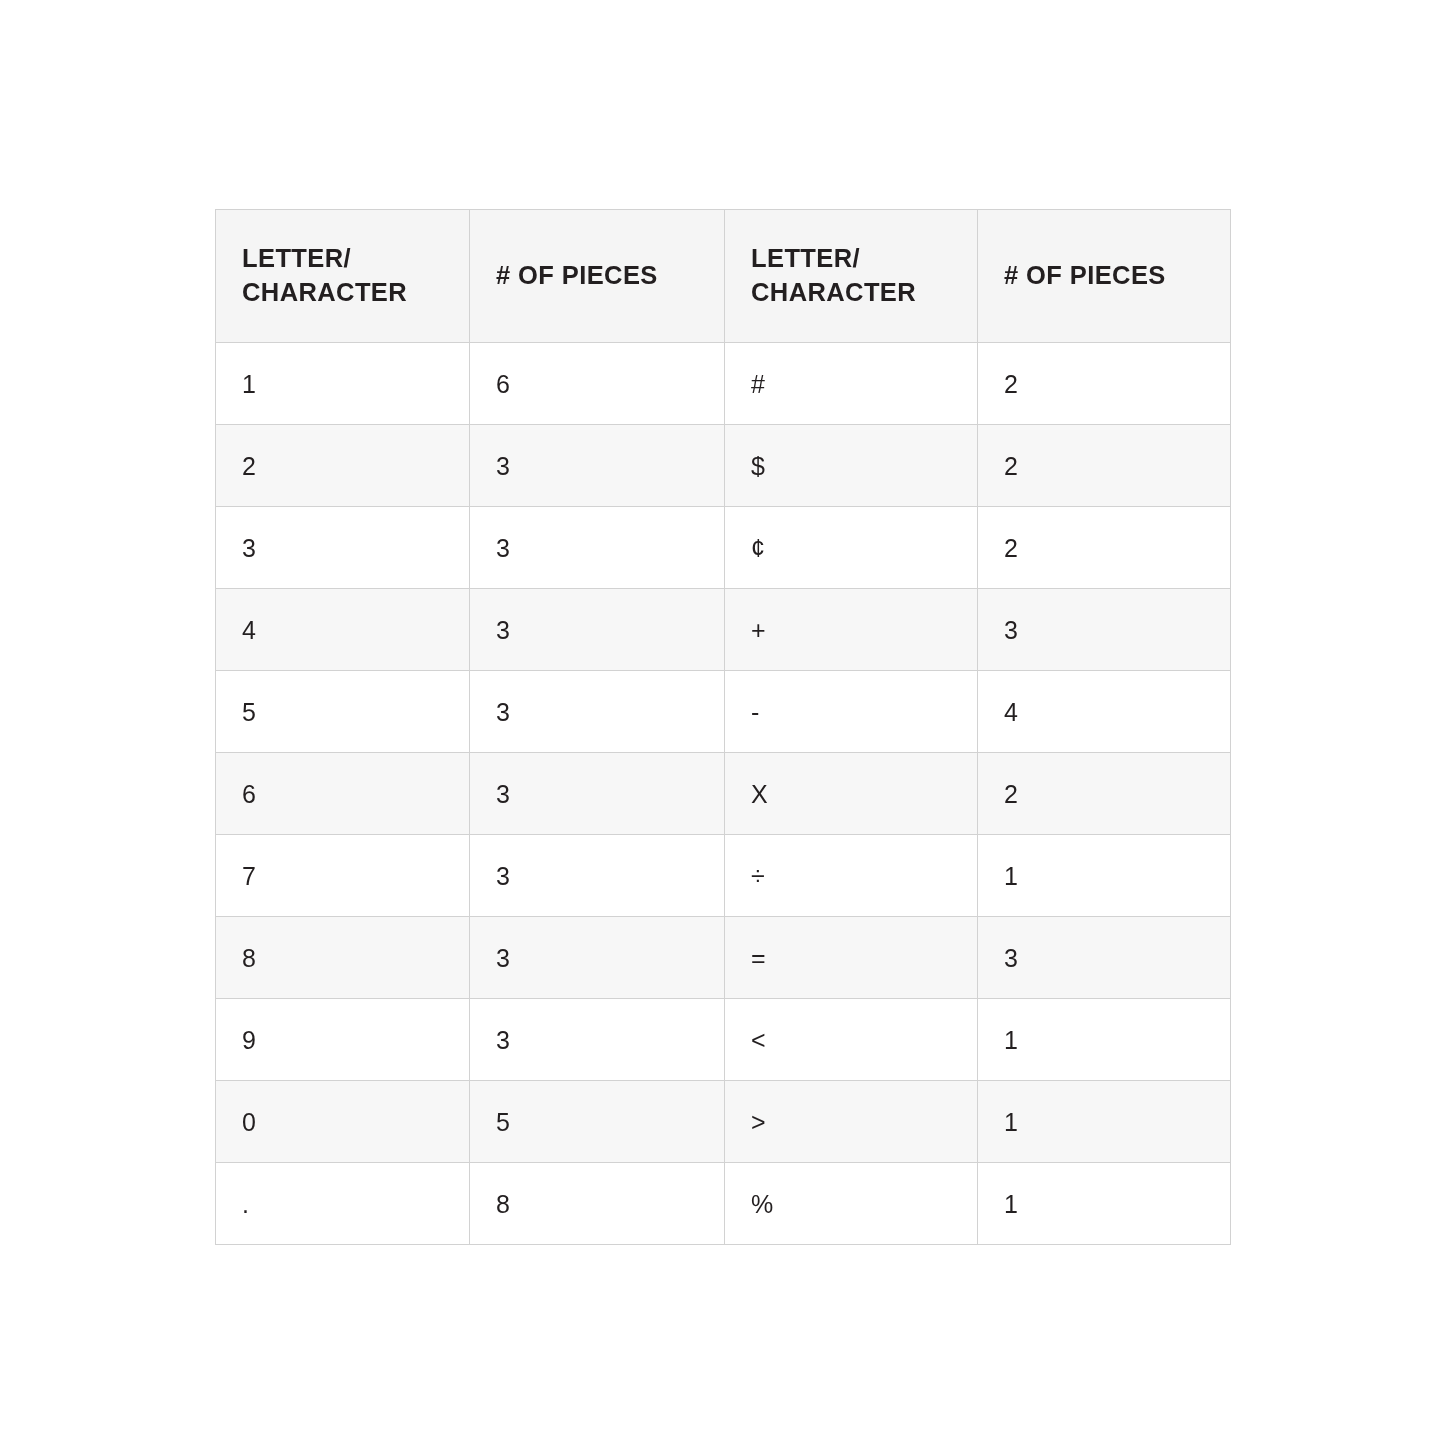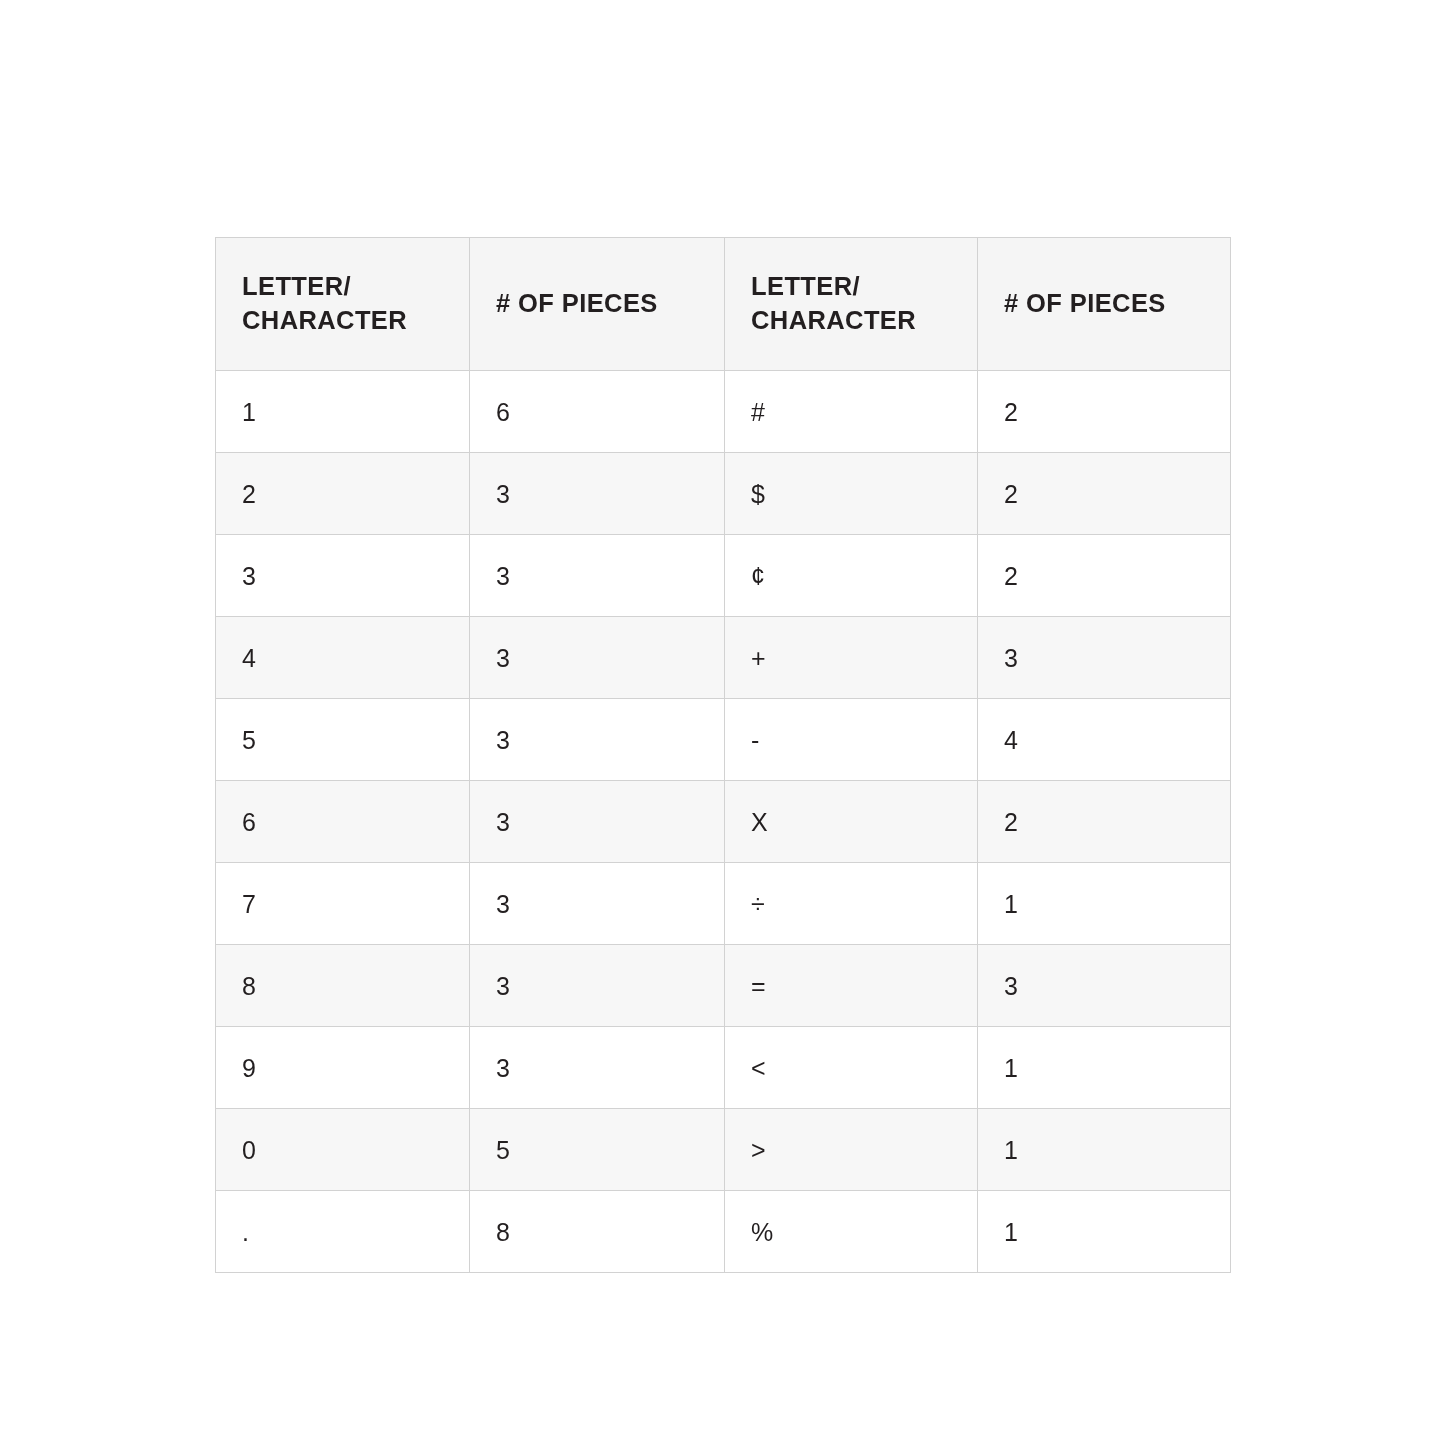--- a/index.html
+++ b/index.html
@@ -17,21 +17,20 @@
     position: relative;
     width: 1445px;
     height: 1445px;
     box-sizing: border-box;
   }
   .table-wrap {
     position: absolute;
     left: 215px;
     top: 209px;
     width: 1015px;
-    margin-top: 28px;
   }
   table.spec-table {
     width: 1015px;
     border-collapse: collapse;
     table-layout: fixed;
     background: #ffffff;
   }
   table.spec-table col.c1 { width: 254px; }
   table.spec-table col.c2 { width: 255px; }
   table.spec-table col.c3 { width: 253px; }

